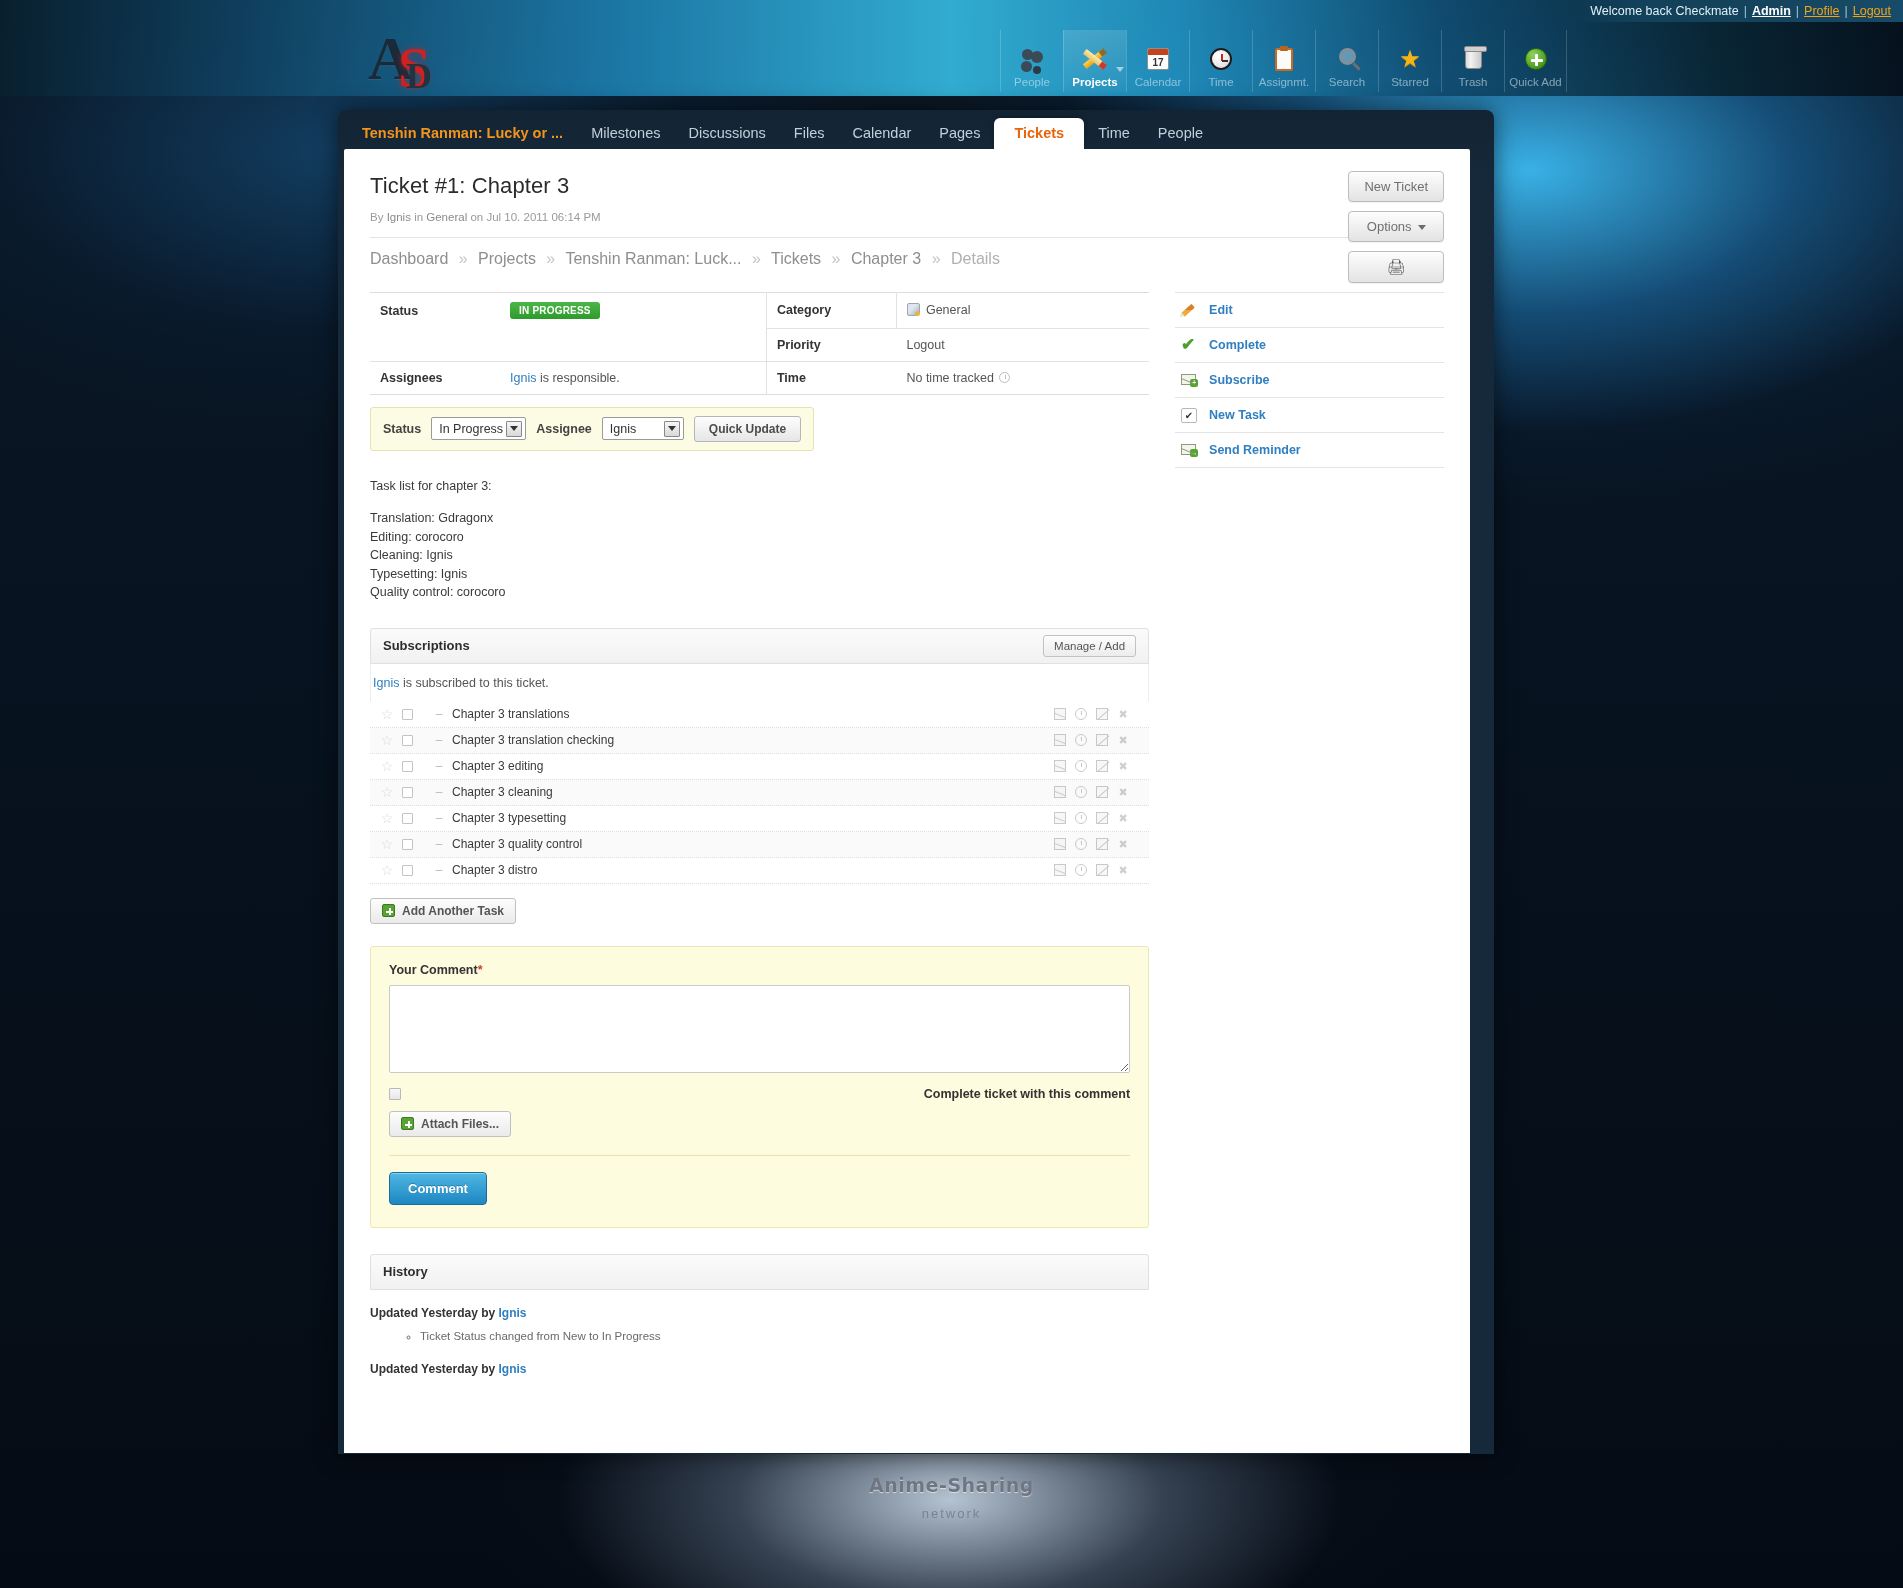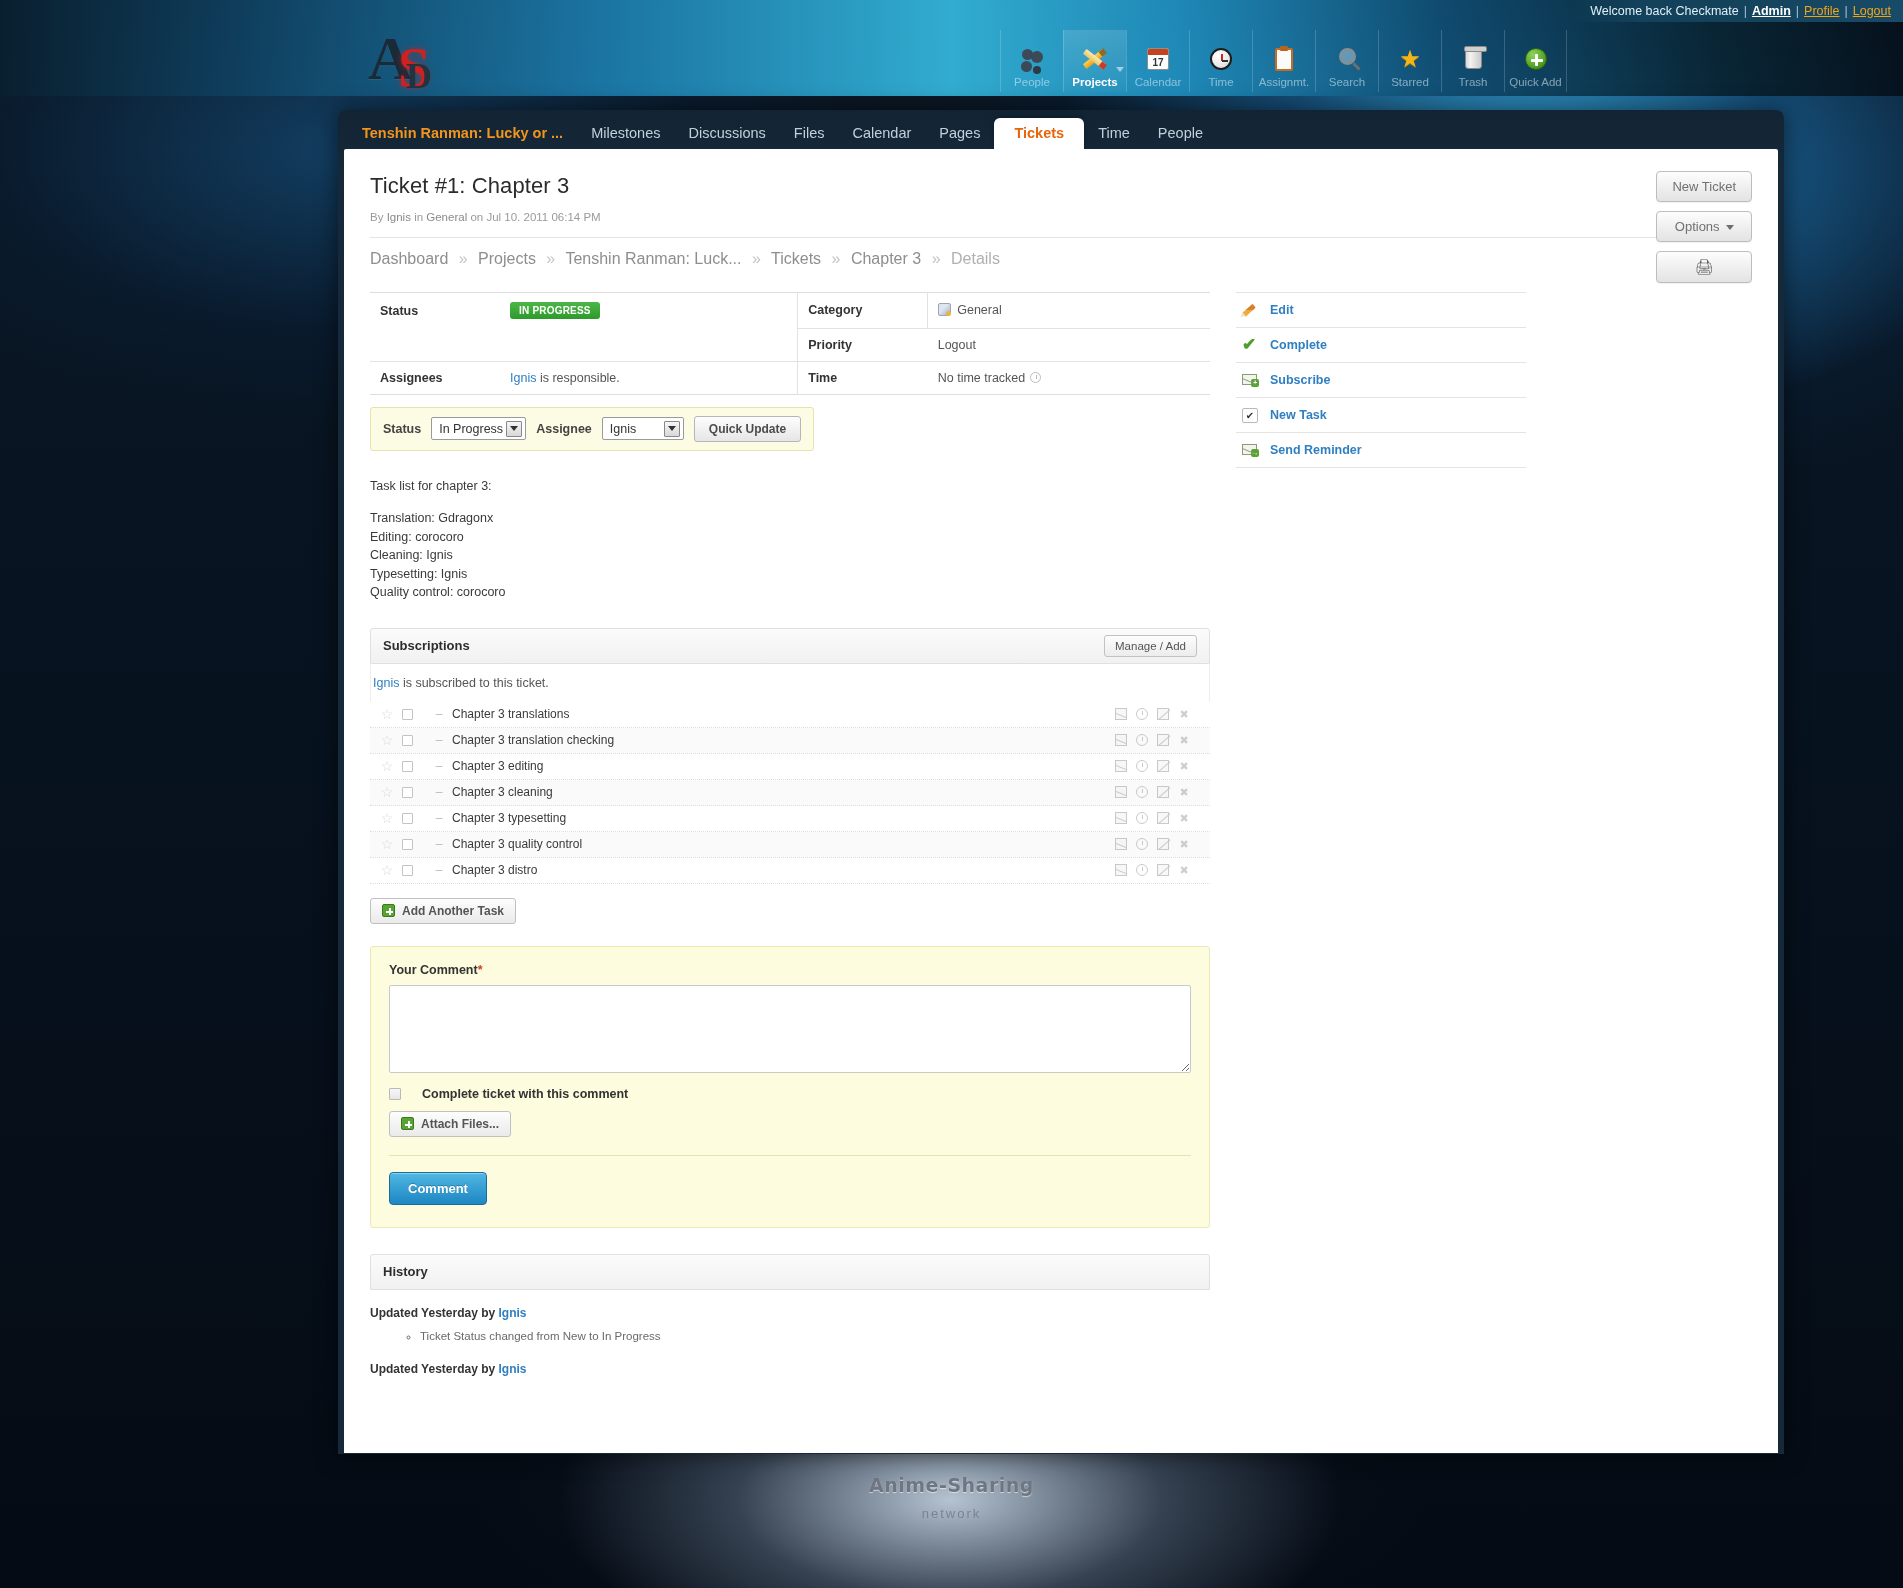--- a/index.html
+++ b/index.html
@@ -113,25 +113,25 @@
   .ic-search::after { content:"";position:absolute;right:-7px;bottom:-5px;width:9px;height:3px;background:#6f6f6f;transform:rotate(45deg);border-radius:1px; }
   .ic-star { color:#f5b418; font-size:25px; line-height:25px; text-shadow:0 1px 0 #b07d08; }
   .ic-trash { width:17px;height:20px;background:linear-gradient(90deg,#d9d9d9,#f3f3f3 30%,#c9c9c9);border:1px solid #8a8a8a;border-radius:1px 1px 3px 3px;position:relative; }
   .ic-trash::before { content:"";position:absolute;left:-2px;top:-4px;width:21px;height:4px;background:#d0d0d0;border:1px solid #8a8a8a;border-radius:2px; }
   .ic-plus { width:22px;height:22px;border-radius:50%;background:radial-gradient(circle at 35% 28%,#8fd45a,#4f9e24 65%,#2f6d12);border:1px solid #2c6510;position:relative; }
   .ic-plus::before { content:"";position:absolute;left:5px;top:9.5px;width:12px;height:3px;background:#fff;border-radius:1px; }
   .ic-plus::after { content:"";position:absolute;left:9.5px;top:5px;width:3px;height:12px;background:#fff;border-radius:1px; }
 
   
   .app-window {
-    position: absolute; left: 338px; top: 110px; width: 1446px; height: 1344px;
+    position: absolute; left: 338px; top: 110px; width: 1156px; height: 1344px;
     background: linear-gradient(180deg,#122434 0%, #16293a 70px, #16293a 100%);
     border-radius: 8px 8px 0 0;
     box-shadow: 0 0 22px rgba(0,0,0,.55);
-    padding: 6px 6px 0 6px;
+    padding: 6px 24px 0 6px;
   }
   .tabbar {
     position: relative; height: 33px; display: flex; align-items: flex-end;
     padding-left: 10px;
   }
   .tabbar .tab {
     font-size: 14.5px; color: #c3cfda; padding: 0 14px 8px 14px; white-space: nowrap;
   }
   .tabbar .tab.project { color:#f3951c; font-weight: bold; padding-left: 8px; }
   .tabbar .tab.active {
@@ -269,21 +269,21 @@
   .cbox {
     margin-top: 22px; background:#fdfcdf; border:1px solid #ece8b4; border-radius:3px;
     padding: 16px 18px 22px 18px;
   }
   .cbox .clabel { font-size:12.5px; font-weight:bold; color:#333; }
   .cbox .clabel .req { color:#d23b2a; }
   .c-area {
     margin-top: 8px; width: 100%; height: 88px;
     background:#fff; border:1px solid #c9c9c9; border-radius:2px;
   }
-  .c-check-row { margin-top: 10px; display:flex; align-items:center; gap:21px; font-size:12.5px; color:#333; font-weight:bold;}
+  .c-check-row { margin-top: 10px; display:flex; align-items:center; gap:21px; font-size:12.5px; color:#333; font-weight:bold;justify-content:space-between;}
   .c-check { width:12px;height:12px;border:1px solid #b9b9b9;background:linear-gradient(180deg,#f7f7f7,#e7e7e7);border-radius:1px; }
   .cbox hr { border:none; border-top:1px solid #e6e2b1; margin: 18px 0 16px 0; }
   .btn-comment {
     background: linear-gradient(180deg,#4fb8e3,#1e86c2);
     border:1px solid #1b6b9c; border-radius:4px;
     color:#fff; font-size:13px; font-weight:bold; padding:8px 18px;
     text-shadow:0 -1px 0 rgba(0,0,0,.25); box-shadow: inset 0 1px 0 rgba(255,255,255,.35);
   }
 
   

